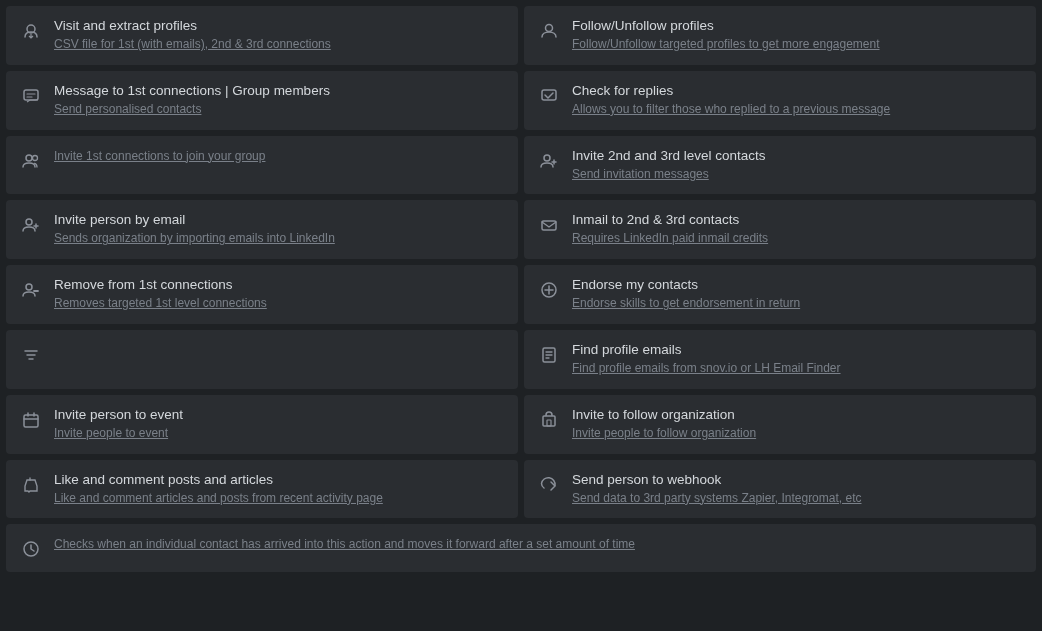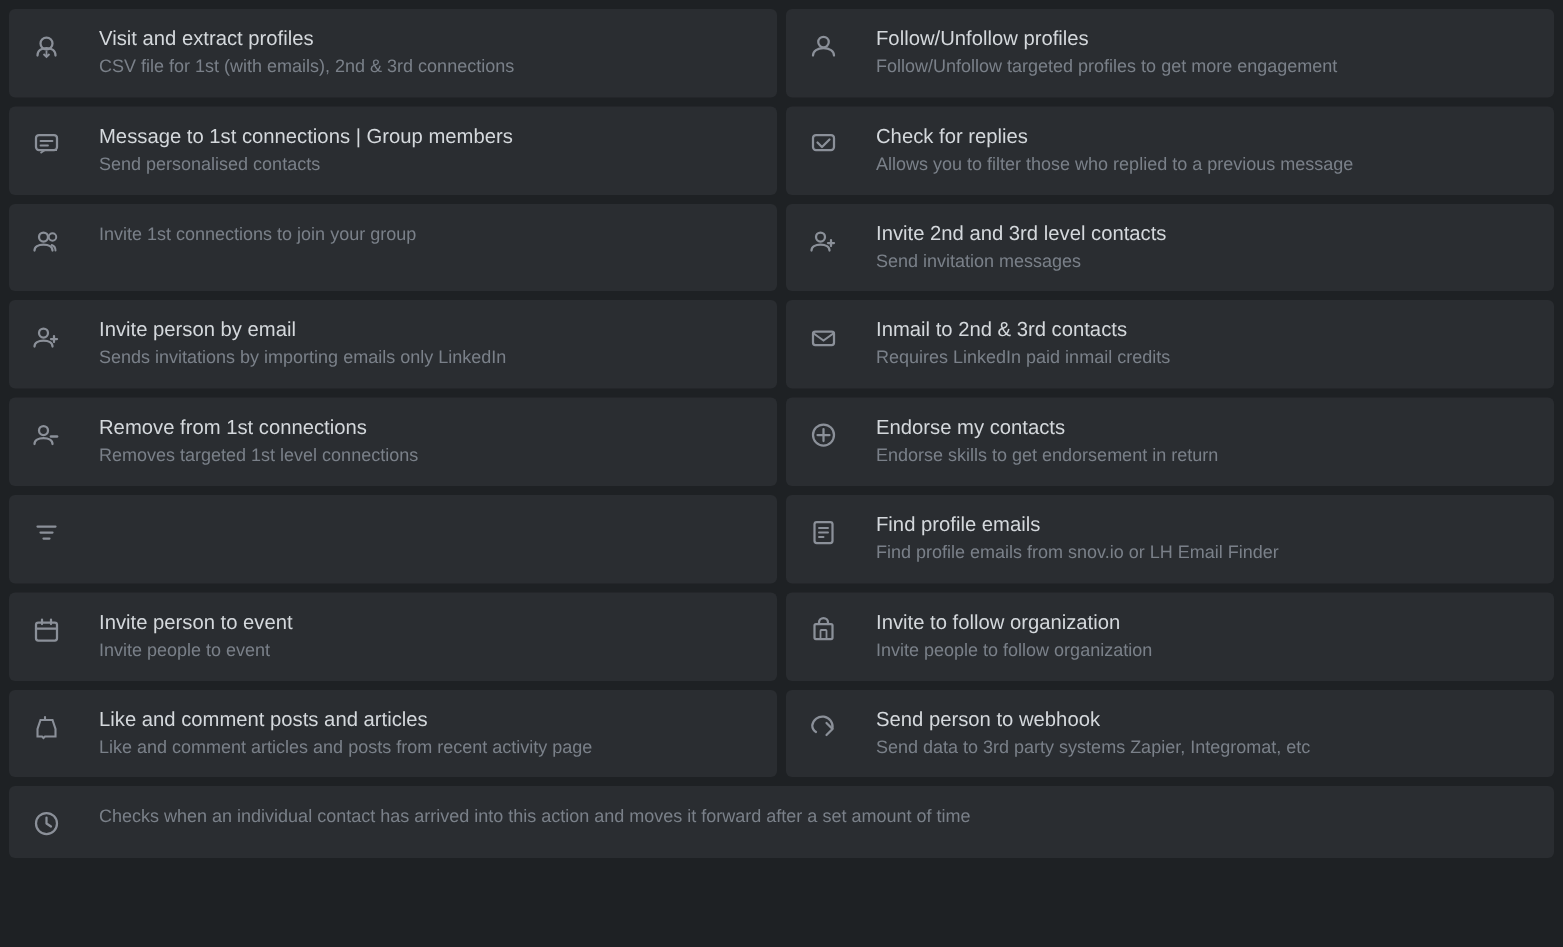--- a/index.html
+++ b/index.html
@@ -15,21 +15,21 @@
       grid-template-columns: 1fr 1fr;
       gap: 6px;
       padding: 6px;
     }
     .card {
       background-color: #2a2d31;
       border-radius: 4px;
       padding: 12px 14px 12px 14px;
       display: flex;
       align-items: flex-start;
-      gap: 24px;
+      gap: 12px;
       cursor: pointer;
       transition: background 0.15s;
     }
     .card-icon {
       width: 22px;
       height: 22px;
       flex-shrink: 0;
       margin-top: 2px;
       display: flex;
       align-items: center;
@@ -44,20 +44,21 @@
     }
     .card-title {
       font-size: 13.5px;
       font-weight: 500;
       color: #d4d8dc;
     }
     .card-desc {
       font-size: 12px;
       color: #7a8089;
       line-height: 1.4;
+      text-decoration: underline;
     }
     
     .card-full {
       grid-column: 1 / -1;
     }
   </style>
 </head>
 <body>
 
 <div class="grid">
@@ -140,21 +141,21 @@
     <div class="card">
       <div class="card-icon">
         <svg width="18" height="18" viewBox="0 0 18 18" fill="none">
           <circle cx="7" cy="6" r="3" stroke="#8b9099" stroke-width="1.5"></circle>
           <path d="M1 15c0-2.5 2.5-4 6-4s6 1.5 6 4" stroke="#8b9099" stroke-width="1.5" stroke-linecap="round"></path>
           <path d="M14 8v4M12 10h4" stroke="#8b9099" stroke-width="1.5" stroke-linecap="round"></path>
         </svg>
       </div>
       <div class="card-content">
         <div class="card-title">Invite person by email</div>
-        <div class="card-desc">Sends invitations by importing emails only LinkedIn</div>
+        <div class="card-desc">Sends organization by importing emails into LinkedIn</div>
       </div>
     </div>
     <div class="card">
       <div class="card-icon">
         <svg width="18" height="18" viewBox="0 0 18 18" fill="none">
           <rect x="2" y="5" width="14" height="9" rx="1.5" stroke="#8b9099" stroke-width="1.5"></rect>
           <path d="M2 6l7 5 7-5" stroke="#8b9099" stroke-width="1.4" stroke-linecap="round"></path>
         </svg>
       </div>
       <div class="card-content">

